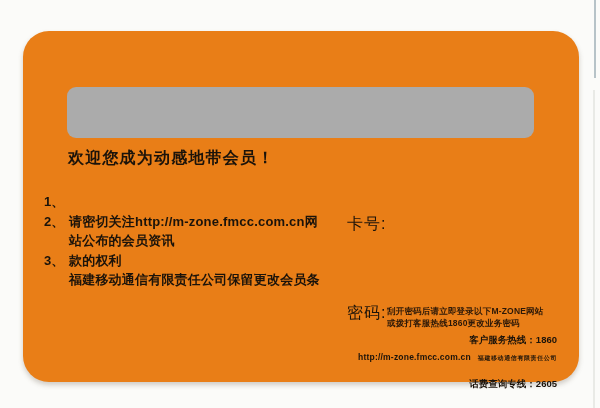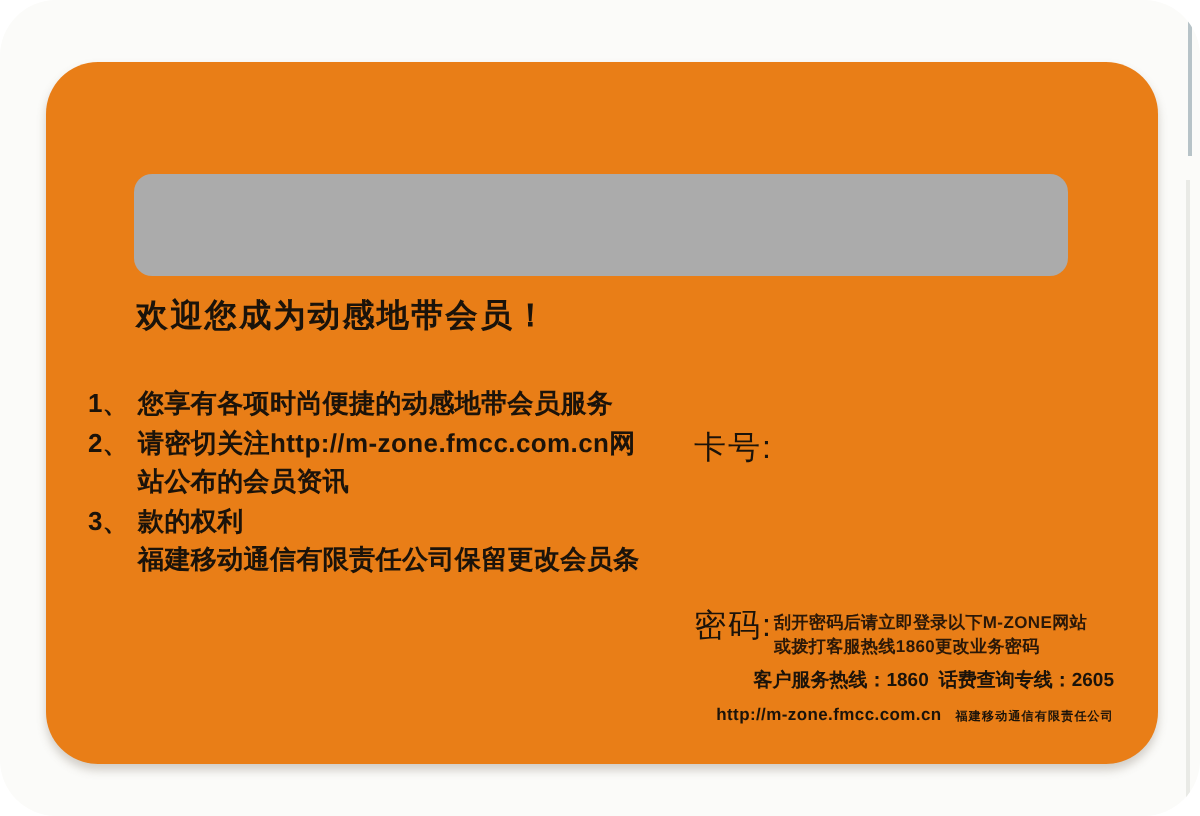--- a/index.html
+++ b/index.html
@@ -2,21 +2,20 @@
 <html style="--card-orange: #E97E17; --stripe-gray: #ABABAB; --text-black: #1B130A;"><head>
 <meta charset="utf-8">
 <style>
   html,body{margin:0;padding:0;background:#ffffff;}
   .stage{
     position:relative;
     width:600px;height:408px;
     background:#fbfbf9;
     overflow:hidden;
     font-family:"Liberation Sans","DejaVu Sans",sans-serif;
-    border-radius:28px;
   }
   .card{
     position:absolute;
     left:23px;top:31px;width:556px;height:351px;
     background:var(--card-orange,#E97E17);
     border-radius:26px;
     box-shadow:0 3px 5px rgba(110,95,80,0.30);
   }
   .stripe{
     position:absolute;
@@ -59,24 +58,25 @@
     position:absolute;
     left:364px;top:275px;
     font-size:8.5px;line-height:11.5px;font-weight:600;
     letter-spacing:0.2px;
     color:#2b1808;
     white-space:nowrap;
   }
   .hotlines{
     position:absolute;
     right:22px;top:303px;
-    display:flex;gap:5px;
+    display:flex;gap:31px;
     font-size:9.5px;font-weight:bold;
     color:var(--text-black,#1B130A);
     white-space:nowrap;
+    flex-direction:column;
   }
   .url-row{
     position:absolute;
     right:22px;top:321px;
     display:flex;align-items:baseline;gap:7px;
     color:var(--text-black,#1B130A);
     white-space:nowrap;
   }
   .url-text{font-size:8.5px;font-weight:bold;letter-spacing:0.2px;}
   .company-tiny{font-size:6px;font-weight:bold;letter-spacing:0.6px;}
@@ -92,21 +92,20 @@
   <div class="card">
 
     <div class="stripe"></div>
 
     <div class="heading">欢迎您成为动感地带会员！</div>
 
     <div class="terms">
       <div class="term">
         <div class="term-num">1、</div>
         <div class="term-lines">
-          <div>您享有各项时尚便捷的动感地带会员服务</div>
         </div>
       </div>
       <div class="term">
         <div class="term-num">2、</div>
         <div class="term-lines">
           <div>请密切关注http://m-zone.fmcc.com.cn网</div>
           <div>站公布的会员资讯</div>
         </div>
       </div>
       <div class="term">

